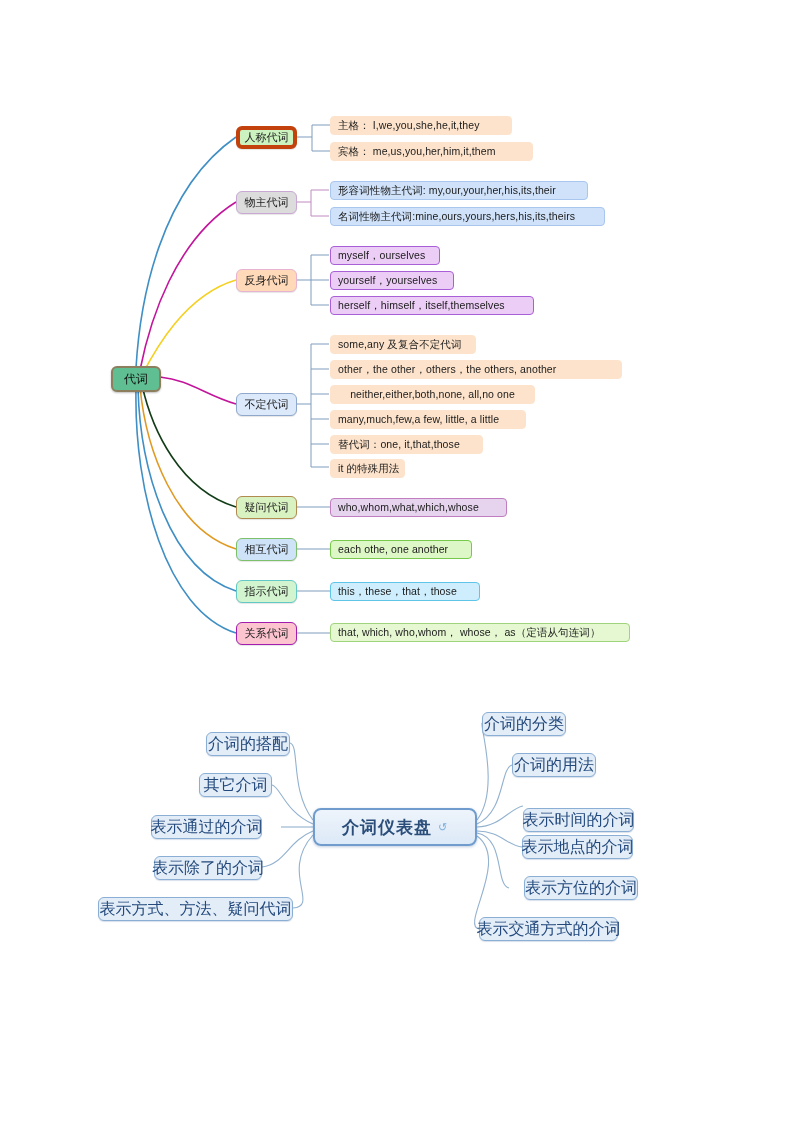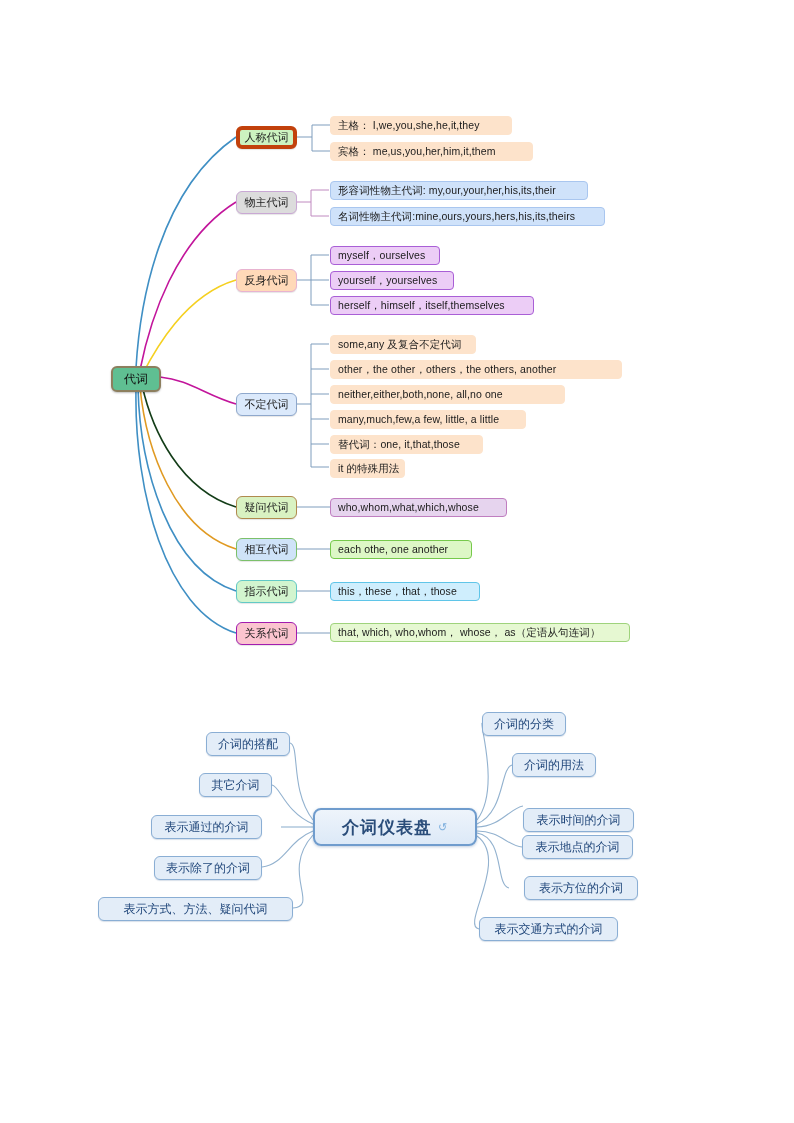--- a/index.html
+++ b/index.html
@@ -89,21 +89,21 @@
     box-shadow: 0 1px 3px rgba(70,110,160,.35);
     letter-spacing: 1px;
     gap: 6px;
   }
   .m2-root .glyph {
     font-size: 11px;
     color: #7fb0de;
     font-weight: normal;
   }
   .m2-node {
-    font-size: 12px;
+    font-size: 16px;
     height: 24px;
     color: #23497c;
     background: #e3edf8;
     border: 1px solid #8aaed4;
     border-radius: 6px;
     box-shadow: 0 1px 1px rgba(100,130,170,.25);
   }
 </style>
 </head>
 <body>
@@ -211,21 +211,21 @@
   <div class="node m1-leaf lf-purple" style="left:330px; top:296px; width:204px;">
     <span>herself，himself，itself,themselves</span>
   </div>
 
   <div class="node m1-leaf lf-orange" style="left:330px; top:335px; width:146px;">
     <span>some,any 及复合不定代词</span>
   </div>
   <div class="node m1-leaf lf-orange" style="left:330px; top:360px; width:292px;">
     <span>other，the other，others，the others, another</span>
   </div>
-  <div class="node m1-leaf lf-orange" style="left:330px; top:385px; width:235px;">
+  <div class="node m1-leaf lf-orange" style="left:330px; top:385px; width:205px;justify-content:center;">
     <span>neither,either,both,none, all,no one</span>
   </div>
   <div class="node m1-leaf lf-orange" style="left:330px; top:410px; width:196px;">
     <span>many,much,few,a few, little, a little</span>
   </div>
   <div class="node m1-leaf lf-orange" style="left:330px; top:435px; width:153px;">
     <span>替代词：one, it,that,those</span>
   </div>
   <div class="node m1-leaf lf-orange" style="left:330px; top:459px; width:75px;">
     <span>it 的特殊用法</span>

